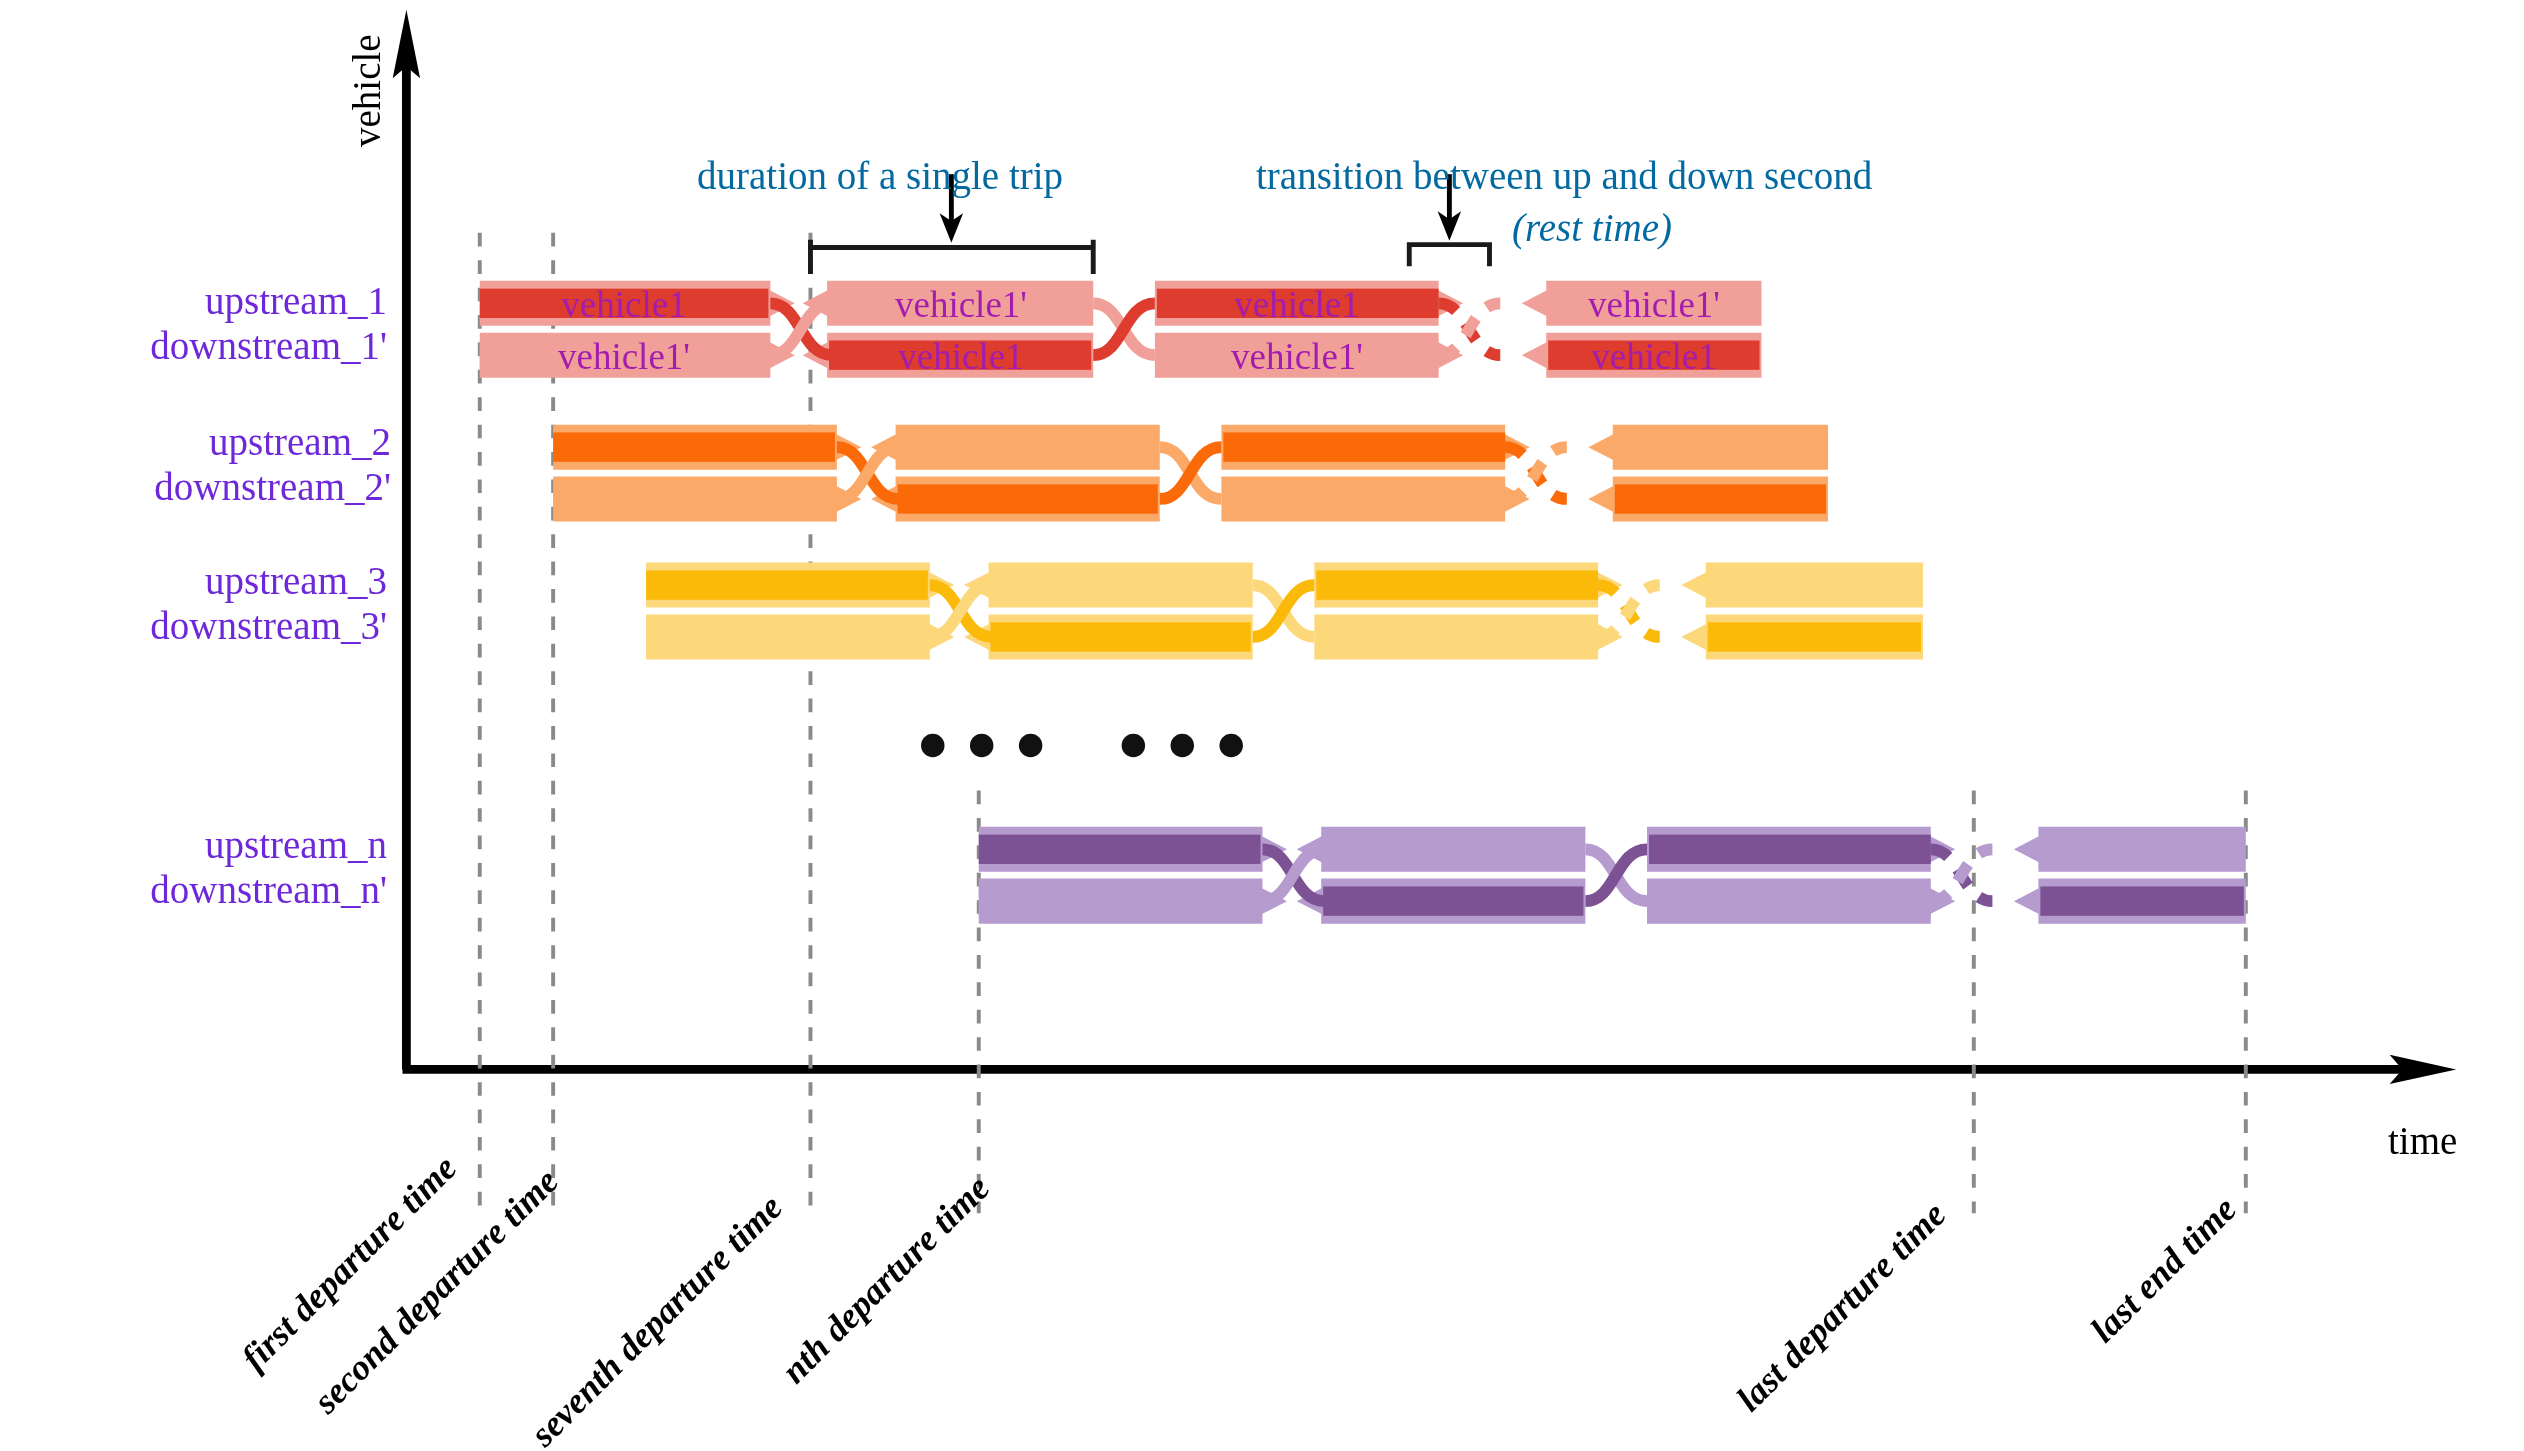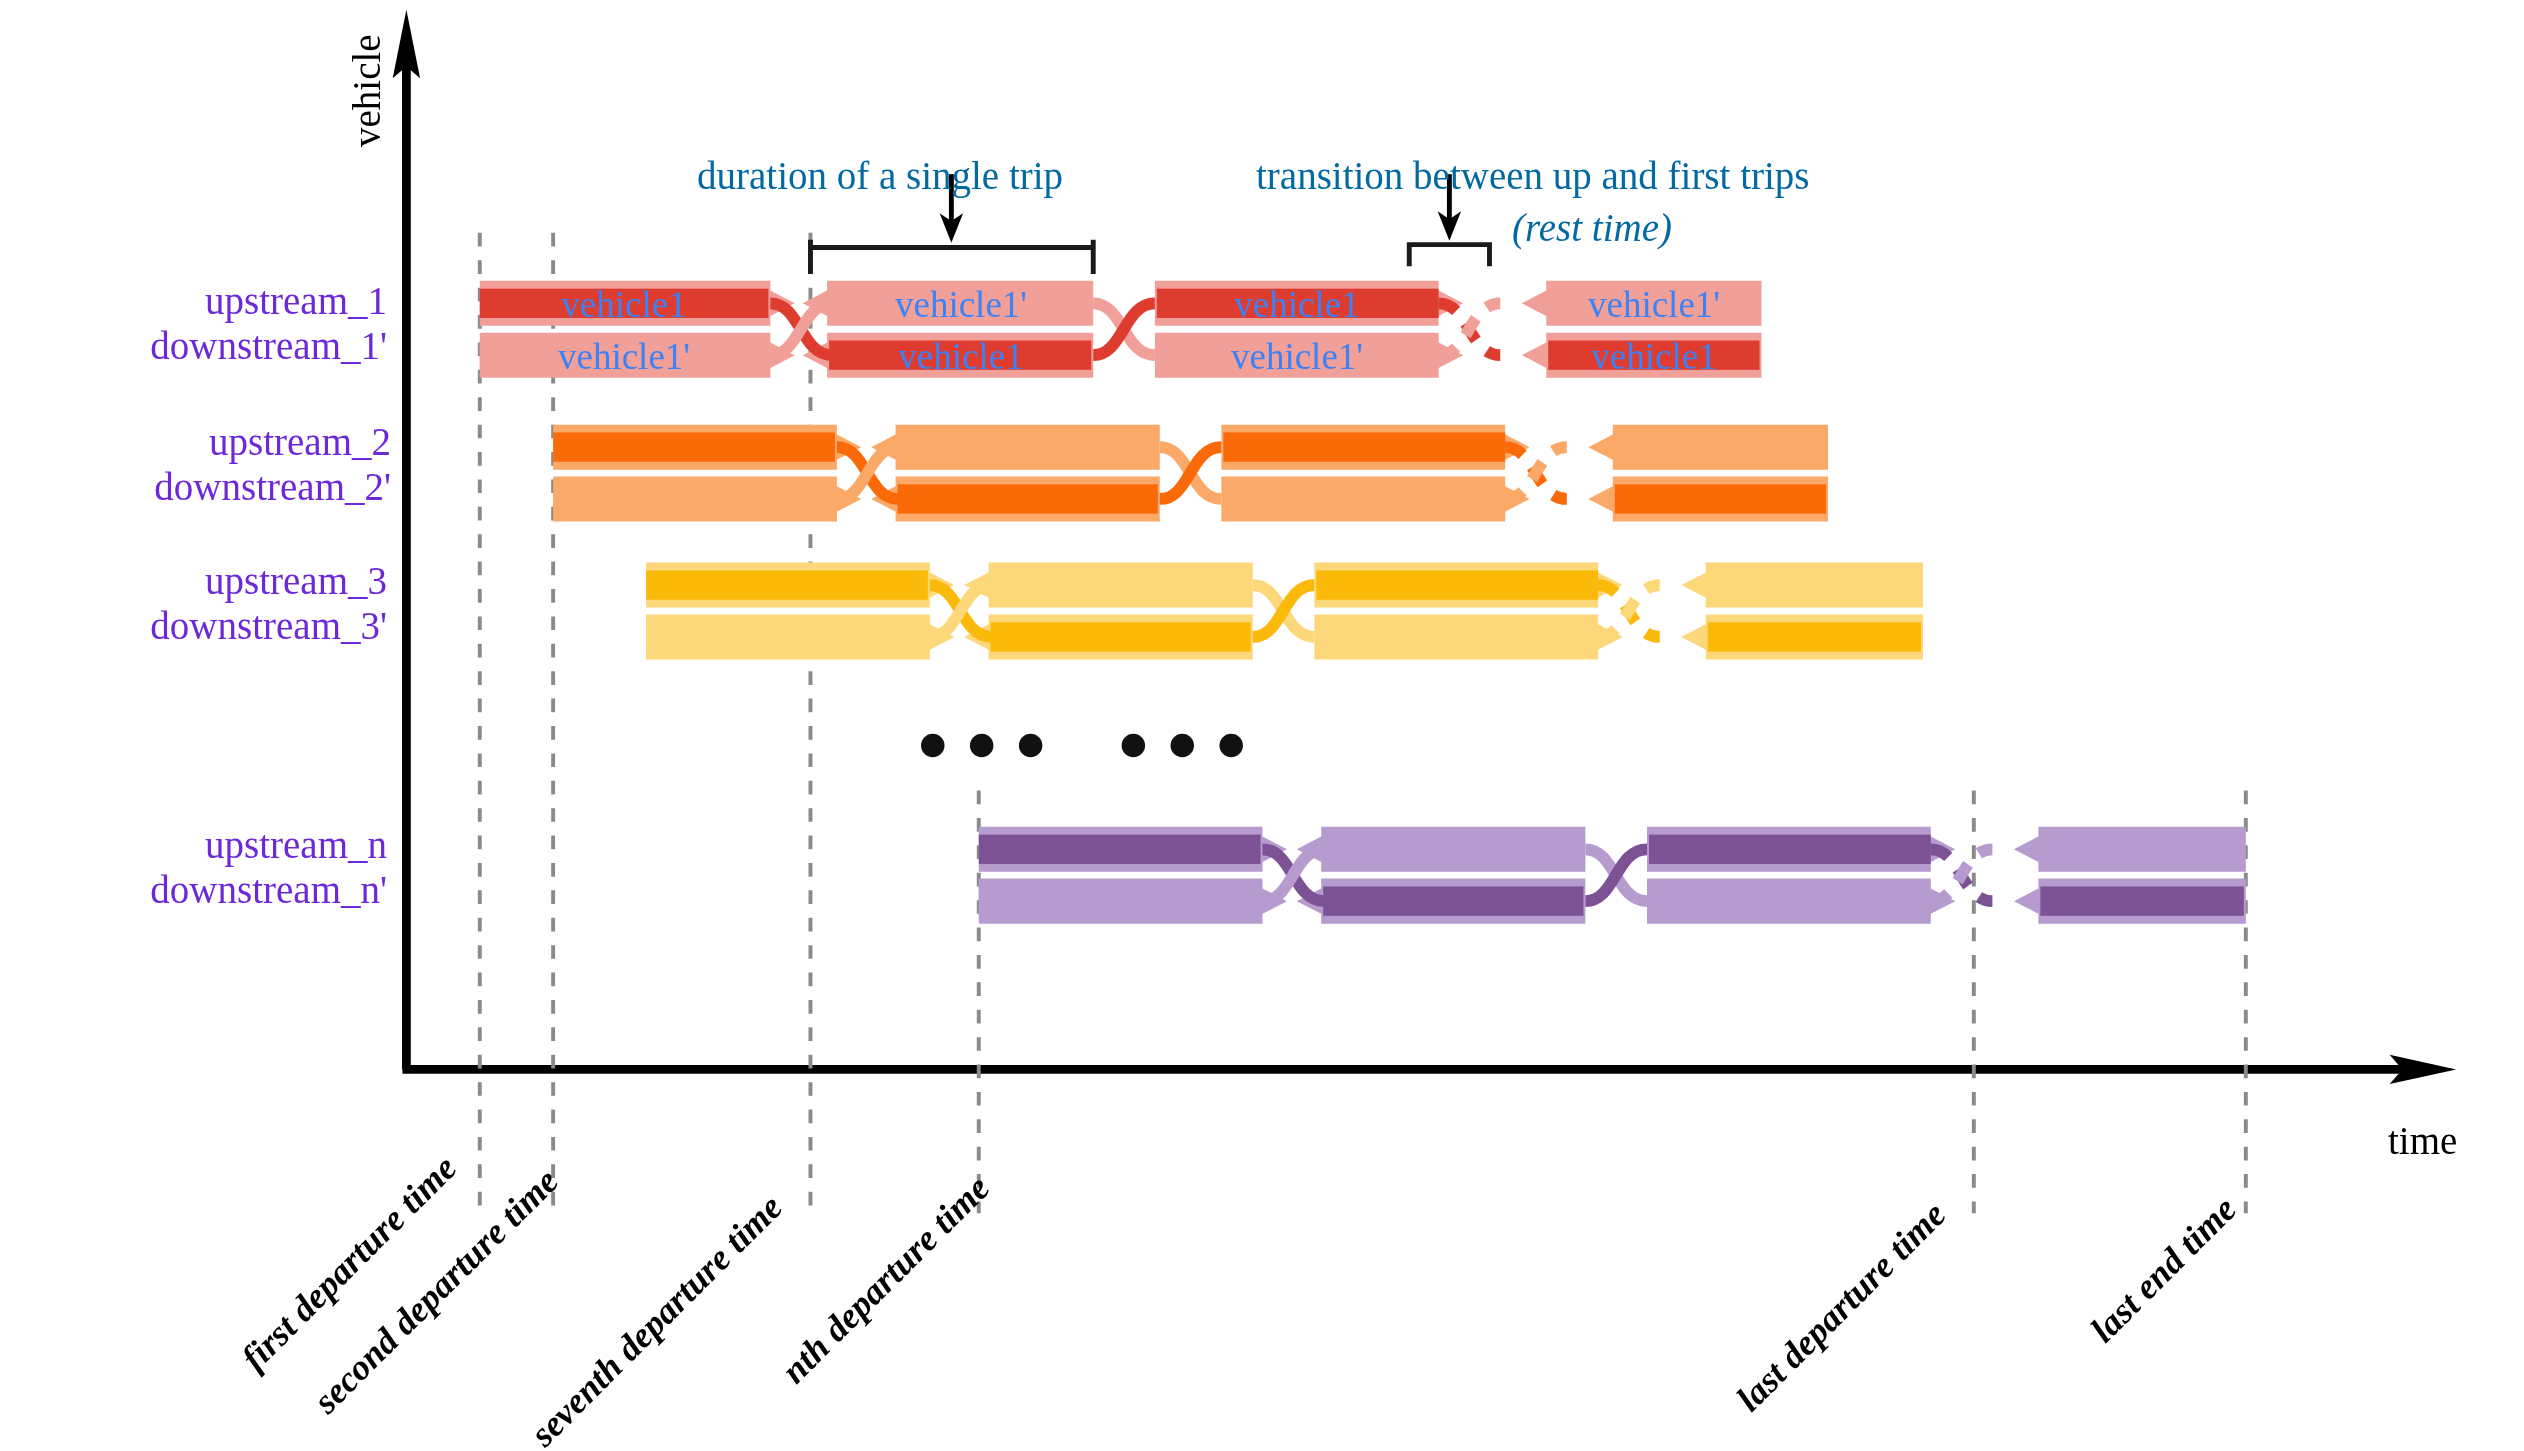--- a/index.html
+++ b/index.html
@@ -23,21 +23,21 @@
     font-size:39px;white-space:nowrap;
   }
   .vlabel{transform-origin:0 0;transform:rotate(-90deg);}
   .ticklabel{
     position:absolute;color:#000;
     font-family:"Liberation Serif","DejaVu Serif",serif;
     font-weight:bold;font-style:italic;font-size:36px;white-space:nowrap;
     transform-origin:0 0;transform:rotate(-45deg);
   }
   .barlabel{
-    position:absolute;color:#3b82f6;
+    position:absolute;color:#a21caf;
     font-family:"Liberation Serif","DejaVu Serif",serif;
     font-size:37px;white-space:nowrap;
     transform:translate(-50%,-50%);
   }
 </style>
 </head>
 <body>
 
 <div id="stage">
 
@@ -244,21 +244,21 @@
   <div class="barlabel" style="left:961px;top:356px;">vehicle1</div>
 
   <div class="barlabel" style="left:1297px;top:304px;">vehicle1</div>
   <div class="barlabel" style="left:1297px;top:356px;">vehicle1'</div>
 
   <div class="barlabel" style="left:1654px;top:304px;">vehicle1'</div>
   <div class="barlabel" style="left:1654px;top:356px;">vehicle1</div>
 
   <div class="annot" style="left:697px;top:152px;">duration of a single trip</div>
 
-  <div class="annot" style="left:1256px;top:152px;">transition between up and first trips</div>
+  <div class="annot" style="left:1256px;top:152px;">transition between up and down second</div>
   <div class="annot" style="left:1512px;top:204px;font-style:italic;">(rest time)</div>
 
   <div class="axisname vlabel" style="left:344px;top:147px;">vehicle</div>
   <div class="axisname" style="left:2388px;top:1118px;">time</div>
 
   <div class="ticklabel" style="left:233px;top:1349px;">first departure time</div>
   <div class="ticklabel" style="left:305px;top:1392px;">second departure time</div>
   <div class="ticklabel" style="left:522px;top:1425px;">seventh departure time</div>
   <div class="ticklabel" style="left:773px;top:1362px;">nth departure time</div>
   <div class="ticklabel" style="left:1728px;top:1390px;">last departure time</div>

